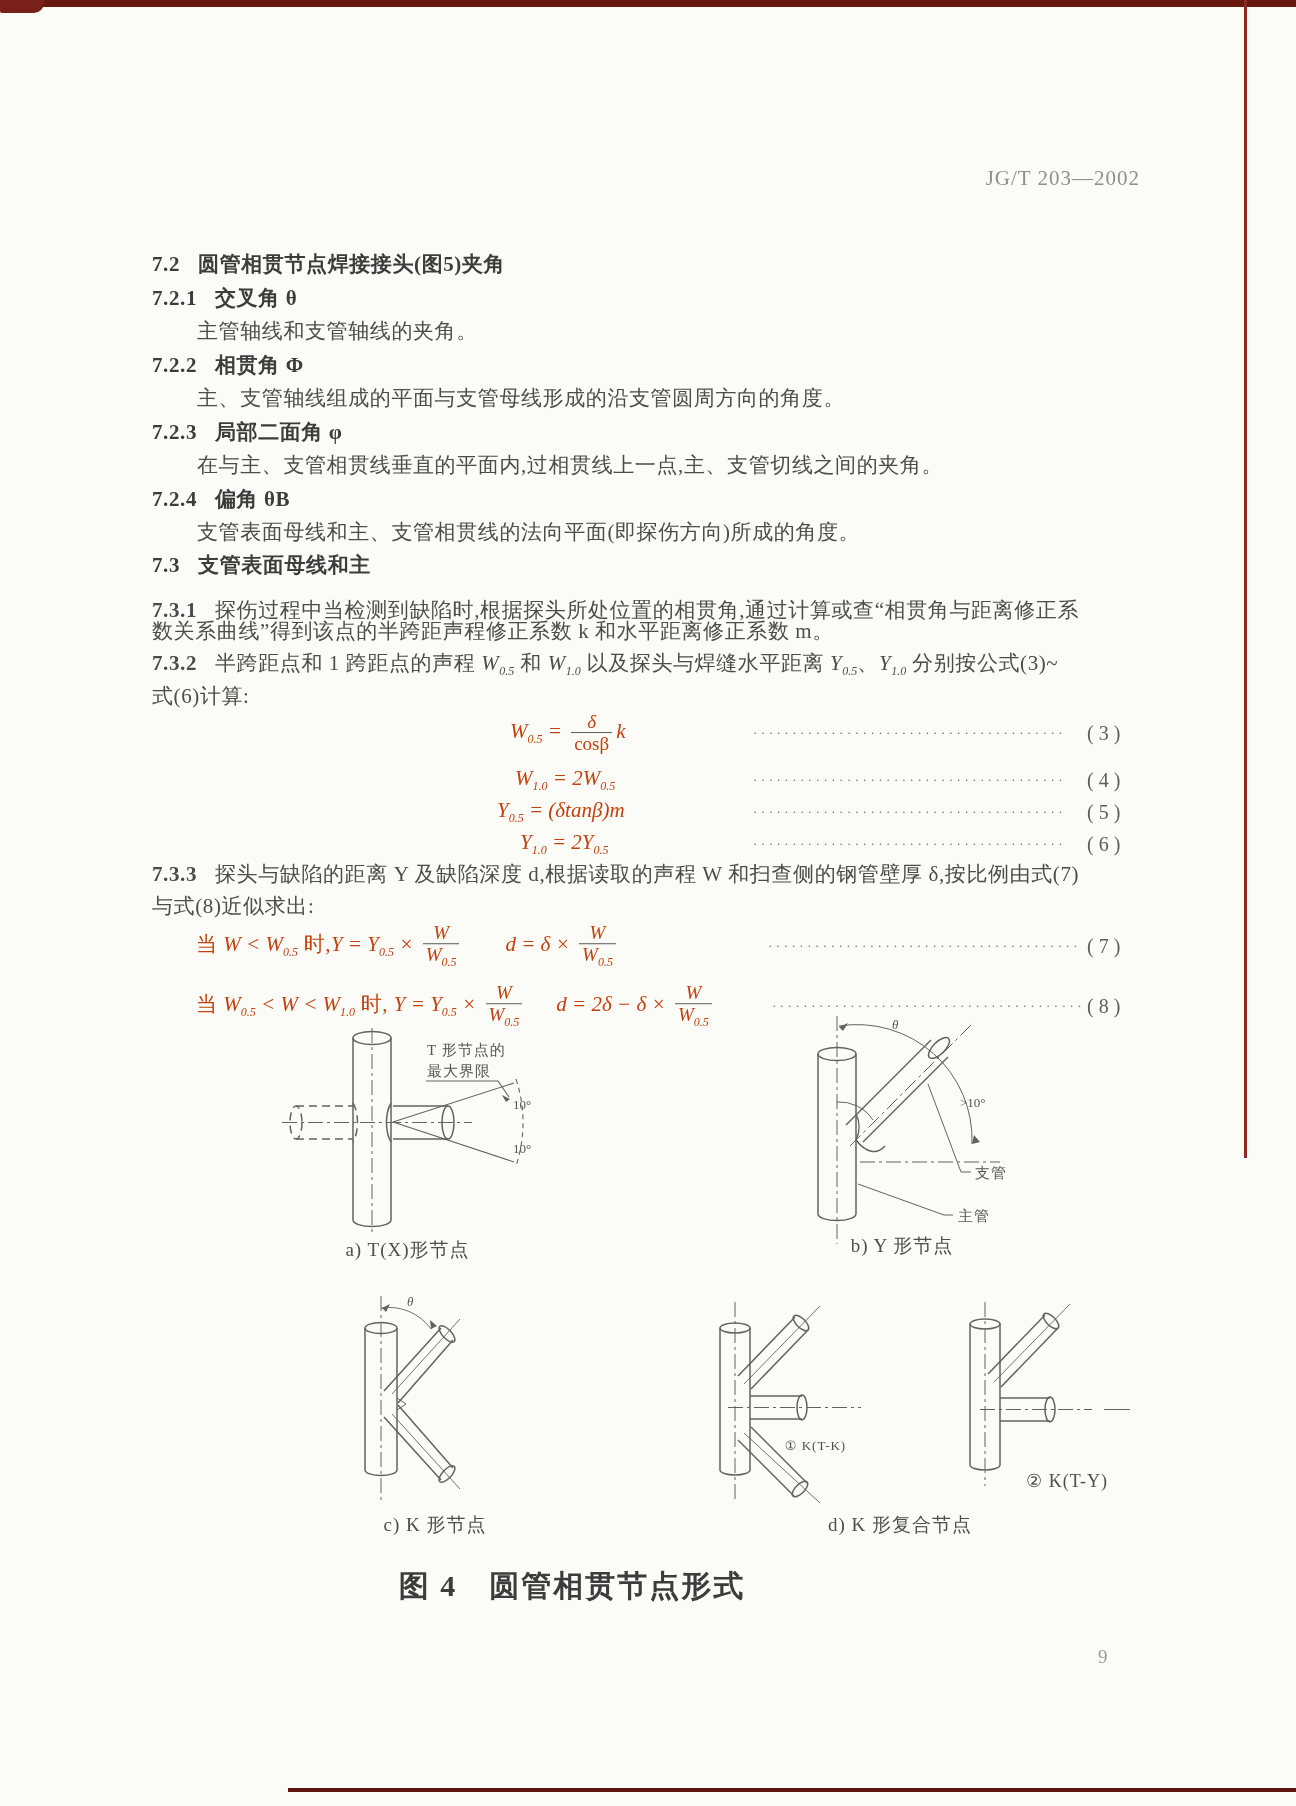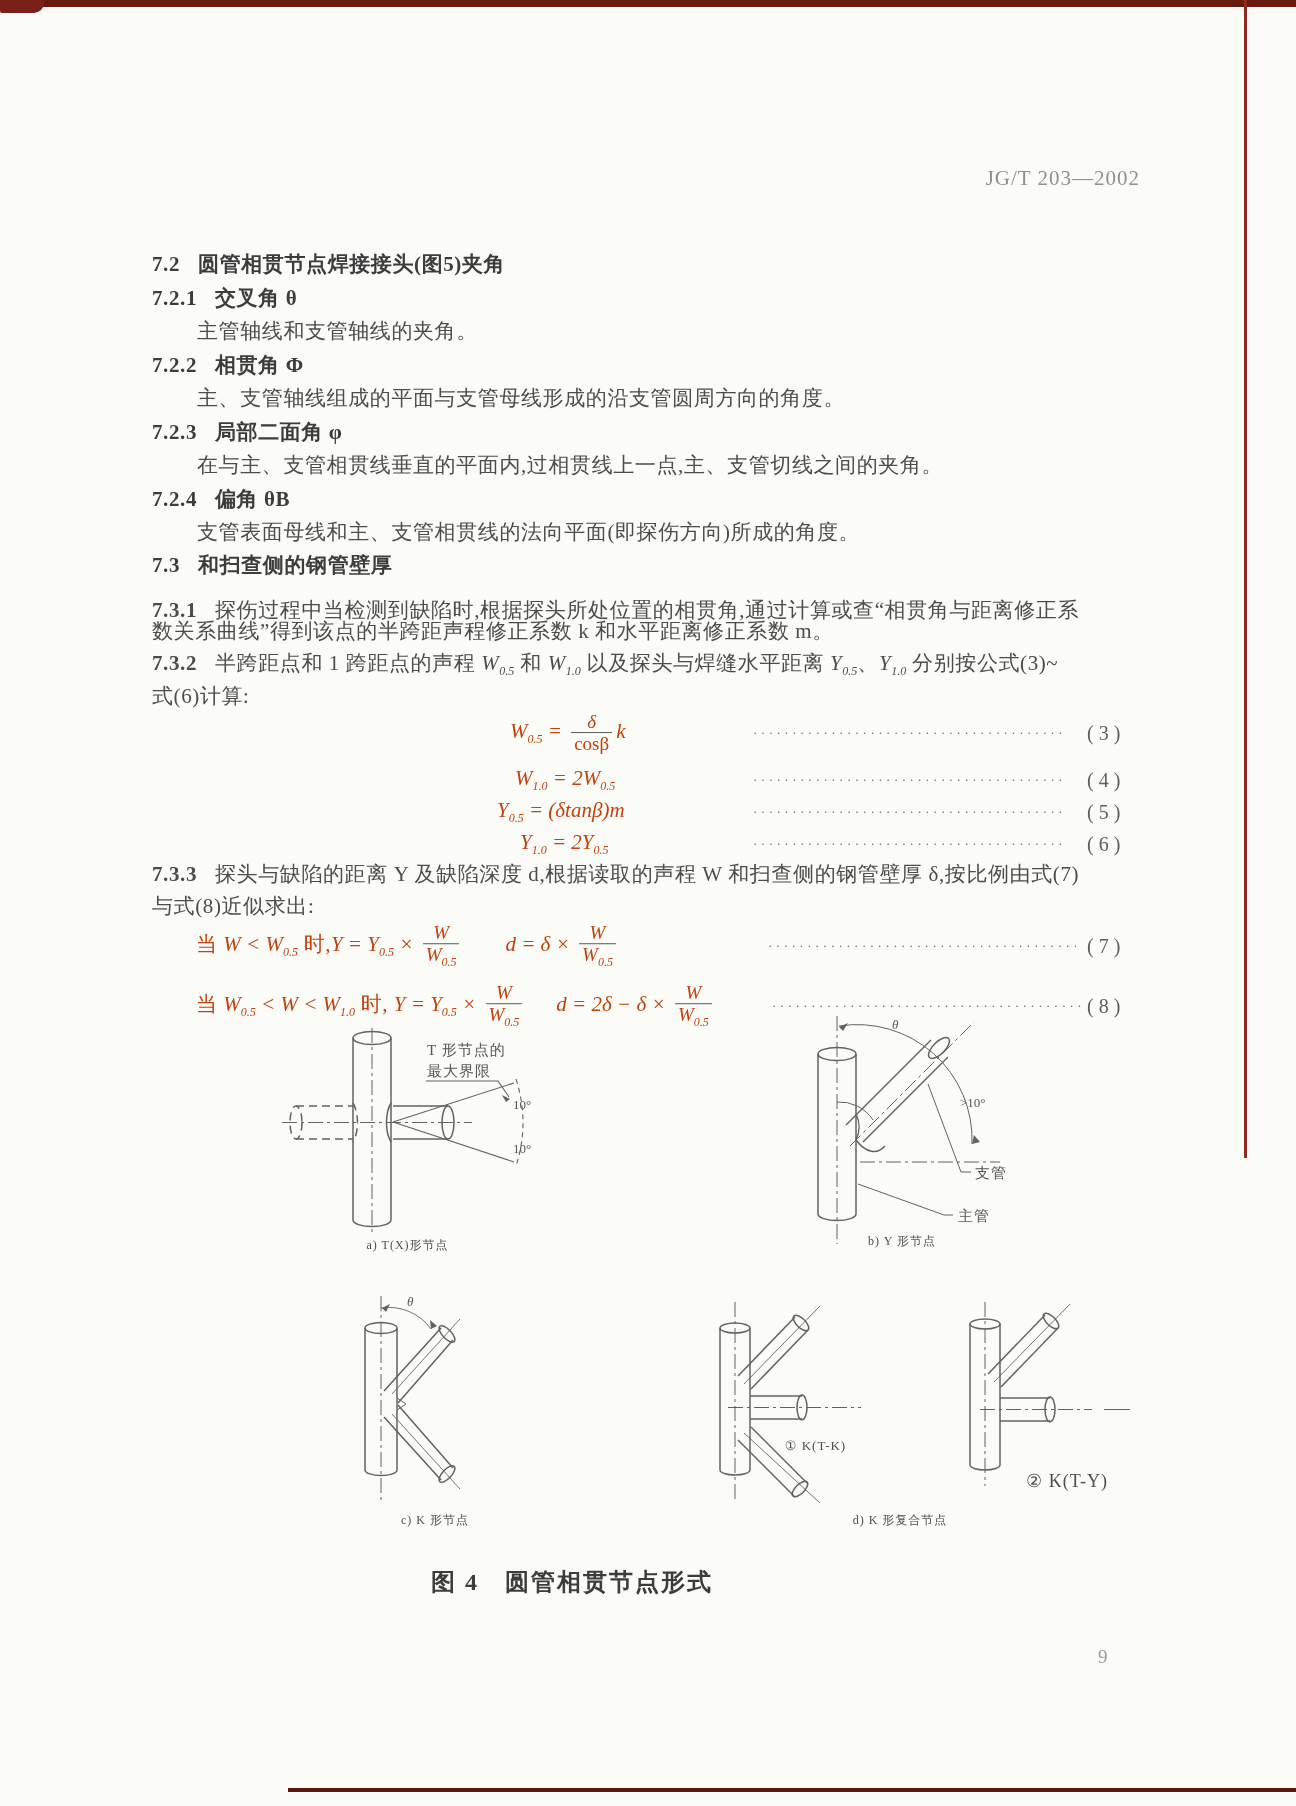--- a/index.html
+++ b/index.html
@@ -30,22 +30,22 @@
   .fbody{position:absolute;top:50%;transform:translateY(-50%);font-size:21px;font-style:italic;color:#c2410c;white-space:nowrap;font-family:"Liberation Serif",serif}
   .fbody .cjk{font-style:normal;letter-spacing:.5px}
   .dots{position:absolute;top:50%;transform:translateY(-50%);left:753px;width:334px;overflow:hidden;white-space:nowrap;font-size:13px;letter-spacing:3.5px;color:#6e6e6e}
   .fno{position:absolute;top:50%;transform:translateY(-50%);left:1087px;font-size:20px;color:#5e5e5e;white-space:nowrap}
   .frac{display:inline-flex;flex-direction:column;align-items:center;vertical-align:middle;line-height:1.05;margin:0 4px;font-size:19px}
   .frac .fd{border-top:1.4px solid #5a5a5a;padding:1px 3px 0 3px}
   .frac .fn{padding:0 3px}
   .up{font-style:normal}
   .gap{display:inline-block;width:42px}
   
-  .fig-cap{font-size:12px;color:#4e4e4e;text-align:center;letter-spacing:1px;white-space:nowrap}
-  .fig-main-cap{font-size:24px;font-weight:bold;color:#3c3c3c;text-align:center;letter-spacing:2px}
+  .fig-cap{font-size:19px;color:#4e4e4e;text-align:center;letter-spacing:1px;white-space:nowrap}
+  .fig-main-cap{font-size:30px;font-weight:bold;color:#3c3c3c;text-align:center;letter-spacing:2px}
   .page-num{font-size:19px;color:#9b9b9b}
   
   .dtext{font-size:15px;fill:#555;letter-spacing:1px}
   .dtext-s{font-size:13px;fill:#555}
   .dtext-i{font-size:13px;fill:#555;font-style:italic}
 </style>
 </head>
 <body>
 
 <div class="abs edge-top"></div>
@@ -73,21 +73,21 @@
   <span>7.2.3</span><span class="ht">局部二面角 φ</span>
 </div>
 <div class="abs body-text" style="left:197px;top:451px">在与主、支管相贯线垂直的平面内,过相贯线上一点,主、支管切线之间的夹角。</div>
 
 <div class="abs heading" style="left:152px;top:485px">
   <span>7.2.4</span><span class="ht">偏角 θB</span>
 </div>
 <div class="abs body-text" style="left:197px;top:518px">支管表面母线和主、支管相贯线的法向平面(即探伤方向)所成的角度。</div>
 
 <div class="abs heading" style="left:152px;top:551px">
-  <span>7.3</span><span class="ht">和扫查侧的钢管壁厚</span>
+  <span>7.3</span><span class="ht">支管表面母线和主</span>
 </div>
 
 <div class="abs body-text" style="left:152px;top:596px">
   <span class="pnum">7.3.1</span><span>探伤过程中当检测到缺陷时,根据探头所处位置的相贯角,通过计算或查“相贯角与距离修正系</span>
 </div>
 <div class="abs body-text" style="left:152px;top:617px">数关系曲线”得到该点的半跨距声程修正系数 k 和水平距离修正系数 m。</div>
 
 <div class="abs body-text" style="left:152px;top:649px">
   <span class="pnum">7.3.2</span><span>半跨距点和 1 跨距点的声程 </span><span class="var">W</span><sub class="fs">0.5</sub><span> 和 </span><span class="var">W</span><sub class="fs">1.0</sub><span> 以及探头与焊缝水平距离 </span><span class="var">Y</span><sub class="fs">0.5</sub><span>、</span><span class="var">Y</span><sub class="fs">1.0</sub><span> 分别按公式(3)~</span>
 </div>

